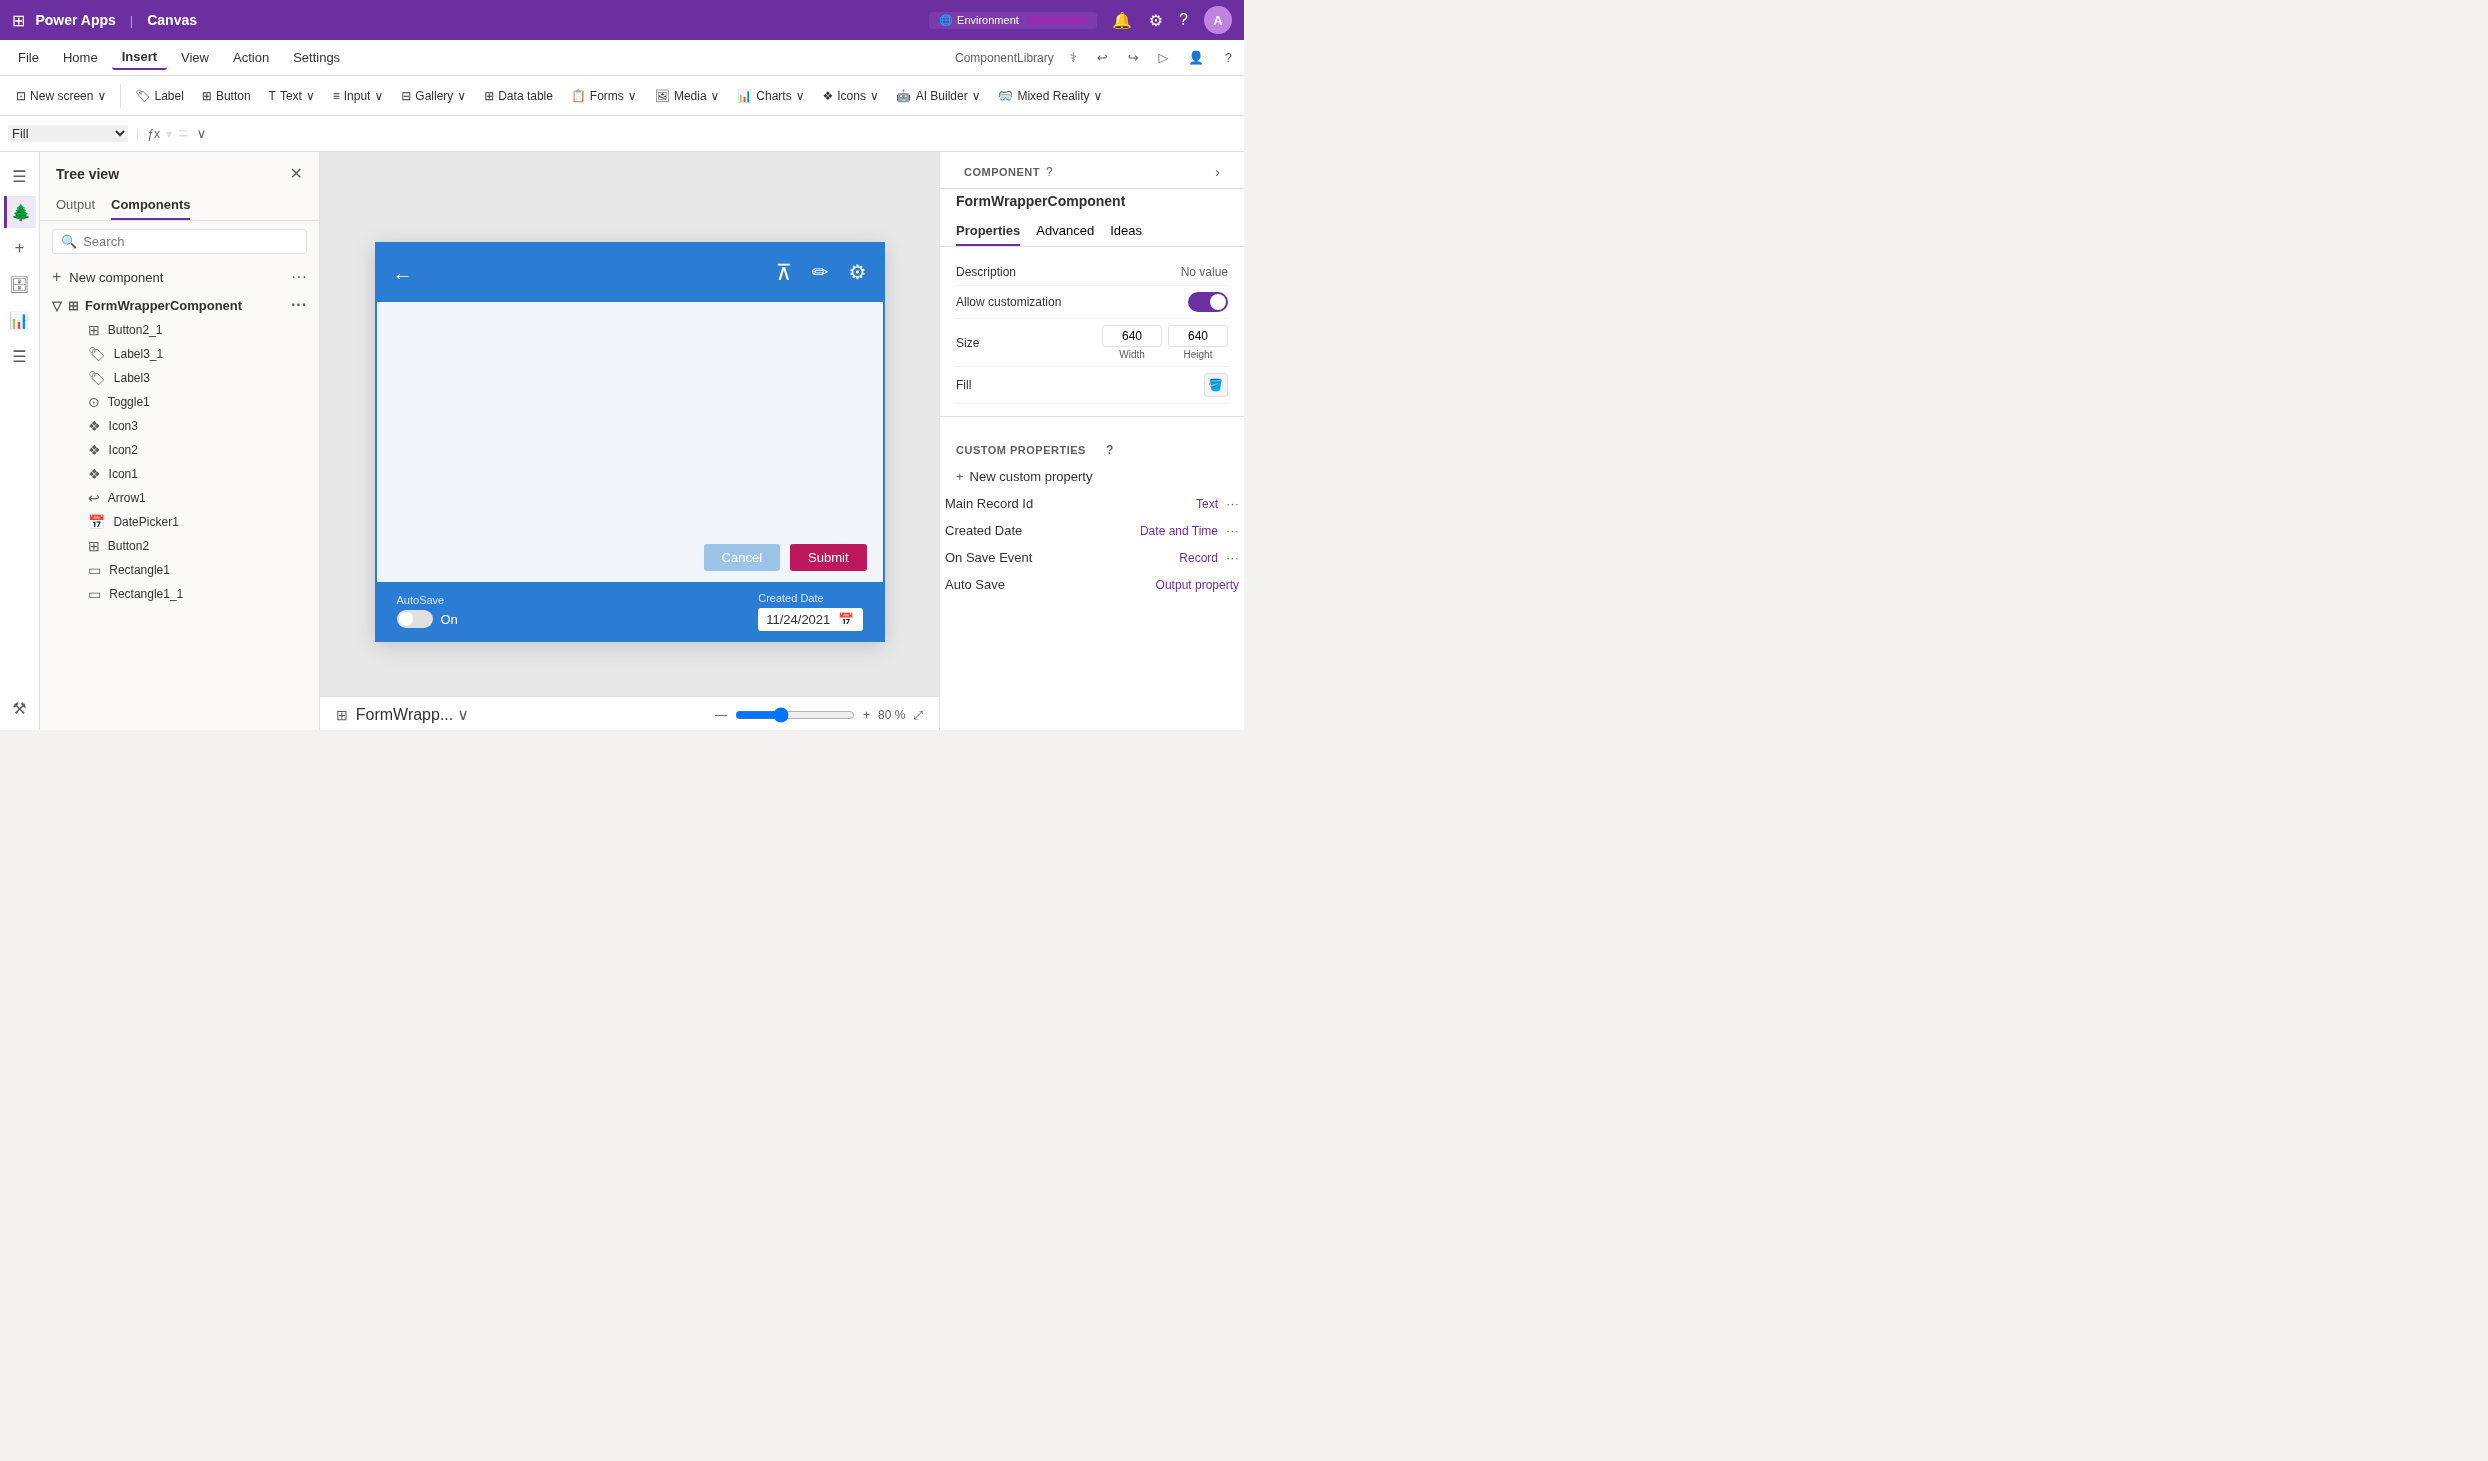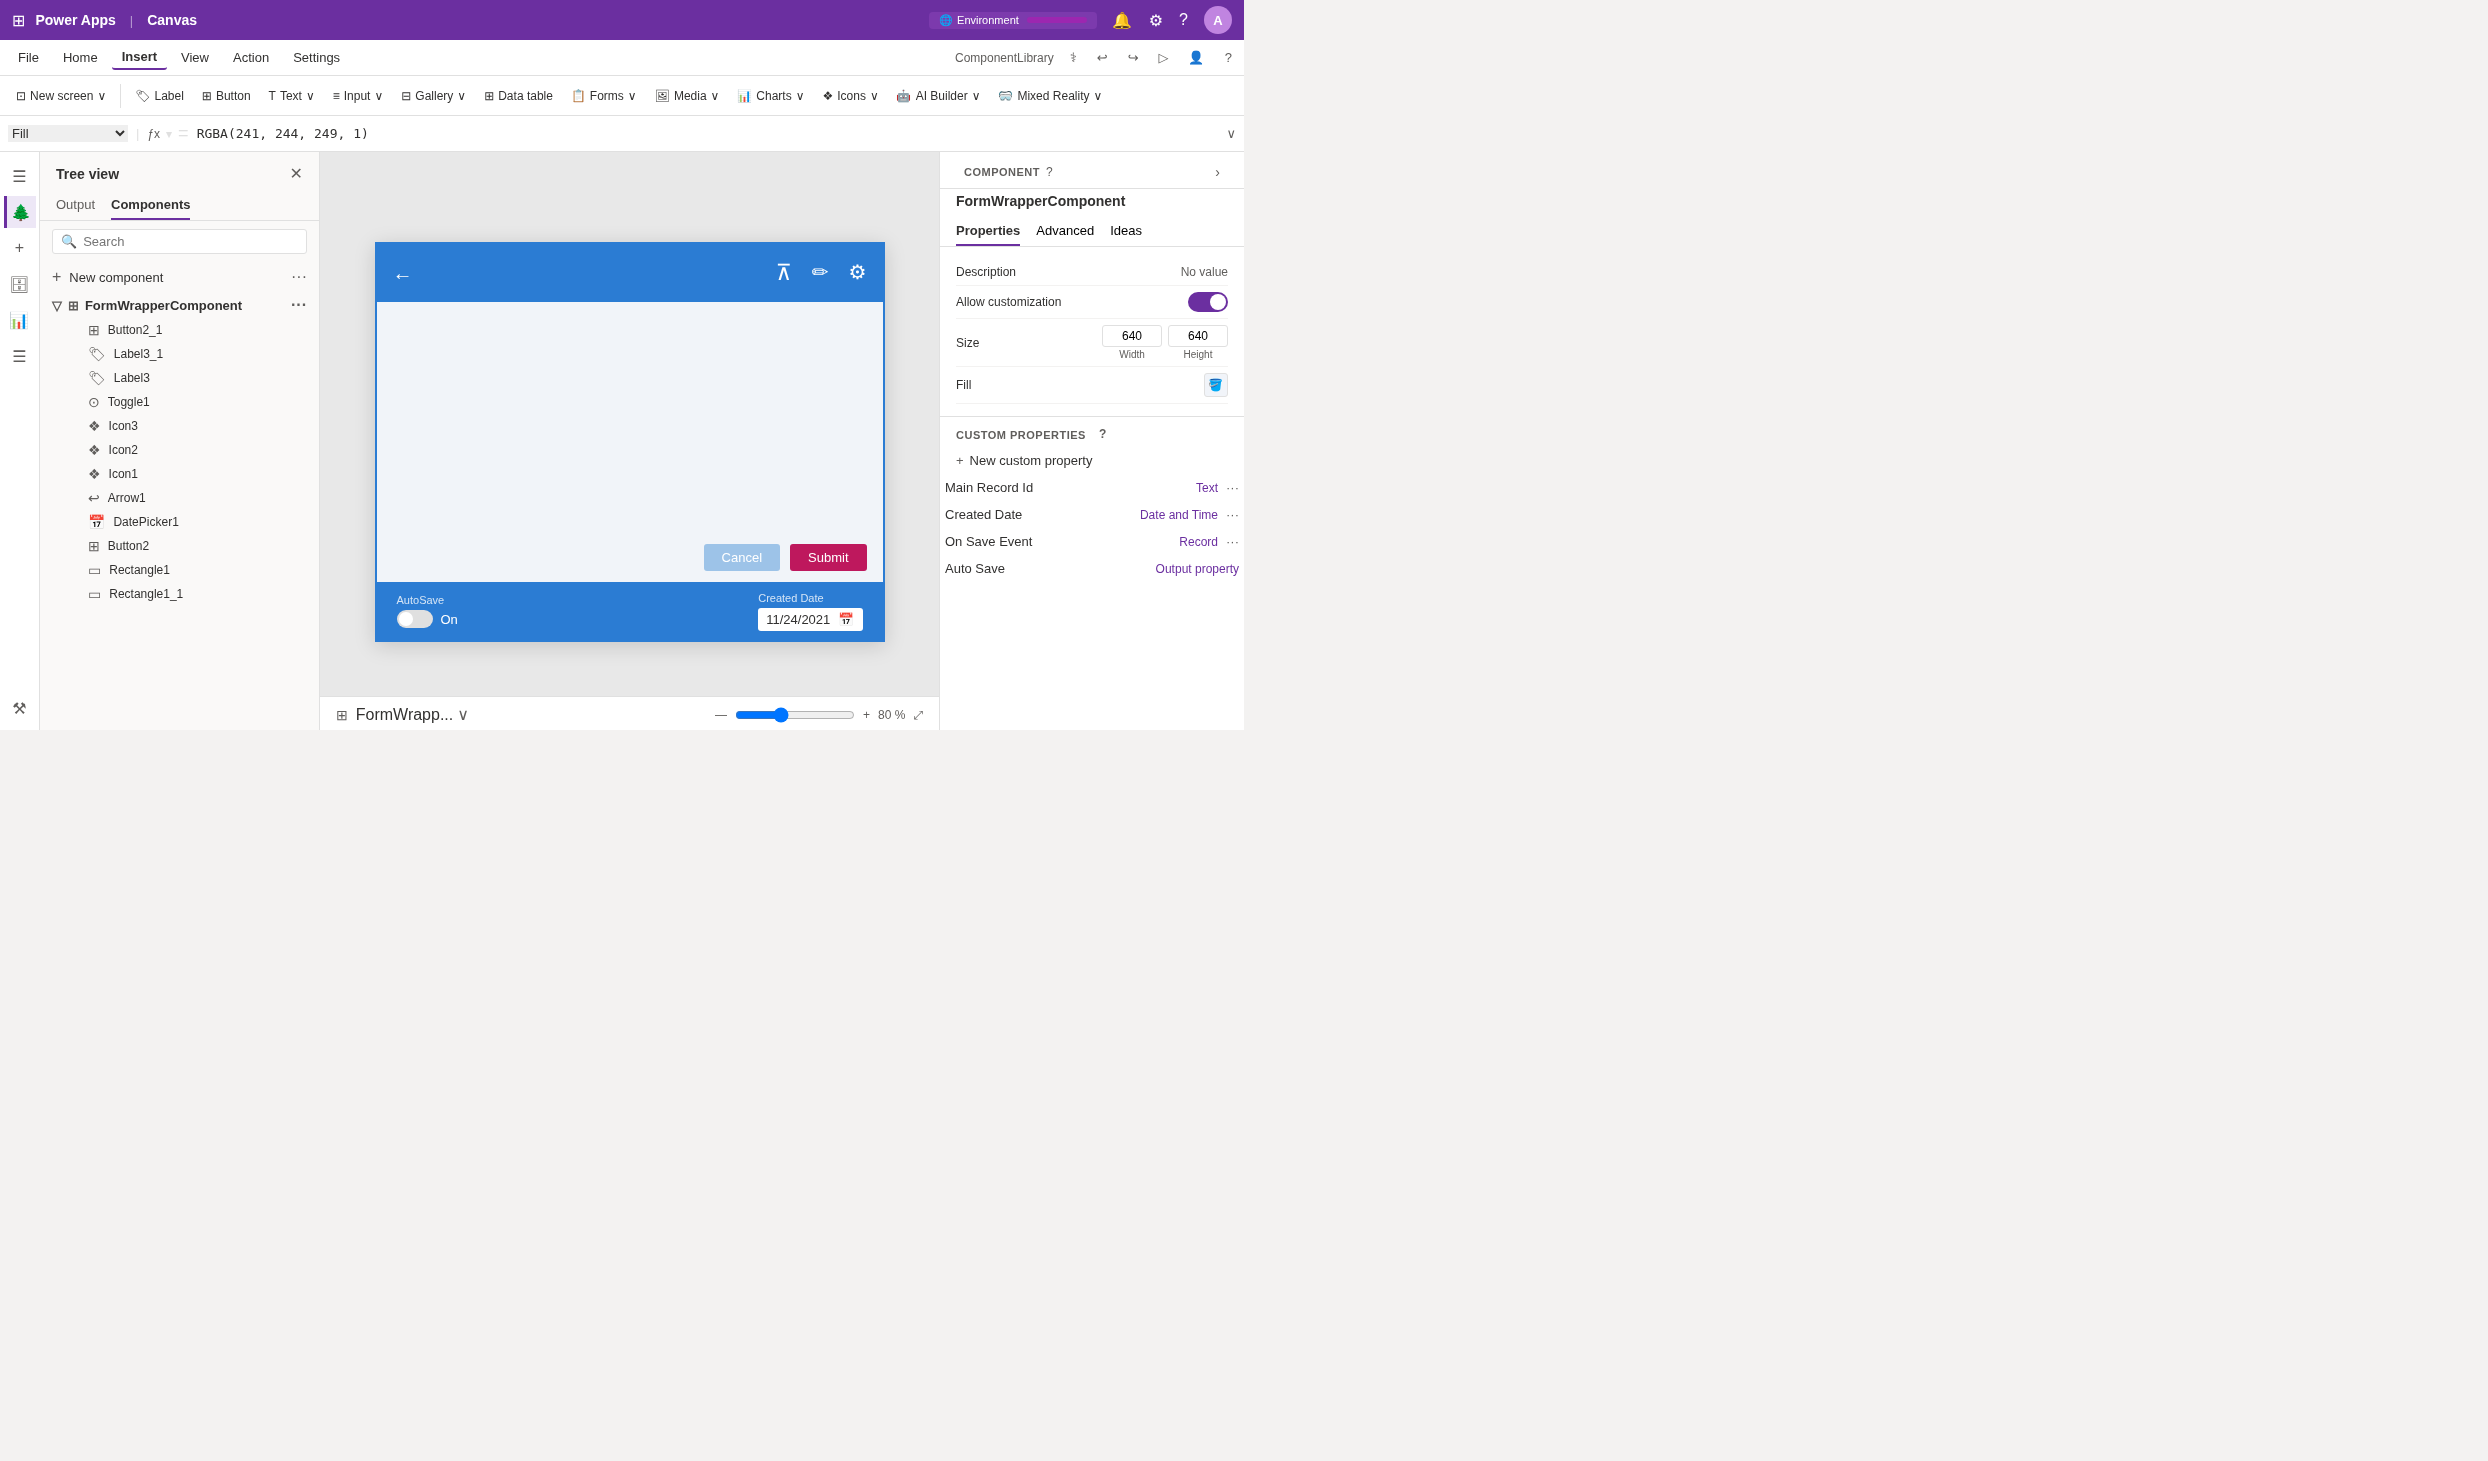--- a/index.html
+++ b/index.html
@@ -390,28 +390,28 @@
     .fill-swatch {
       width: 24px; height: 24px;
       background: #f1f4f9;
       border: 1px solid #e0e0e0;
       border-radius: 3px;
       cursor: pointer;
       display: flex; align-items: center; justify-content: center;
       font-size: 16px;
     }
     .section-header {
-      padding: 10px 16px 6px;
+      padding: 26px 16px 6px;
       font-size: 11px;
       font-weight: 700;
       color: #605e5c;
       letter-spacing: 0.5px;
       display: flex;
-      align-items: flex-end;
-      gap: 13px;
+      align-items: center;
+      gap: 20px;
       border-top: 1px solid #e0e0e0;
     }
     .new-custom-prop {
       padding: 6px 16px;
       display: flex;
       align-items: center;
       gap: 6px;
       font-size: 13px;
       color: #323130;
       cursor: pointer;
@@ -536,21 +536,20 @@
 <div id="formula-bar">
   <select class="prop-select">
     <option>Fill</option>
   </select>
   <span style="color:#e0e0e0;">|</span>
   <div class="fx-badge">
     <span>ƒx</span>
     <span style="color:#e0e0e0; margin-left:4px;">▾</span>
     <span style="color:#e0e0e0; margin-left:4px; font-size:18px;">=</span>
   </div>
-  <input class="formula-input" value="RGBA(241, 244, 249, 1)" style="">
   <span class="expand-btn">∨</span>
 </div>
 
 <div id="main-layout" style="height: calc(730px - 150px); position: relative;">
 
   <div id="left-icons">
     <div class="left-icon-btn">☰</div>
     <div class="left-icon-btn active">🌲</div>
     <div class="left-icon-btn">+</div>
     <div class="left-icon-btn">🗄</div>

